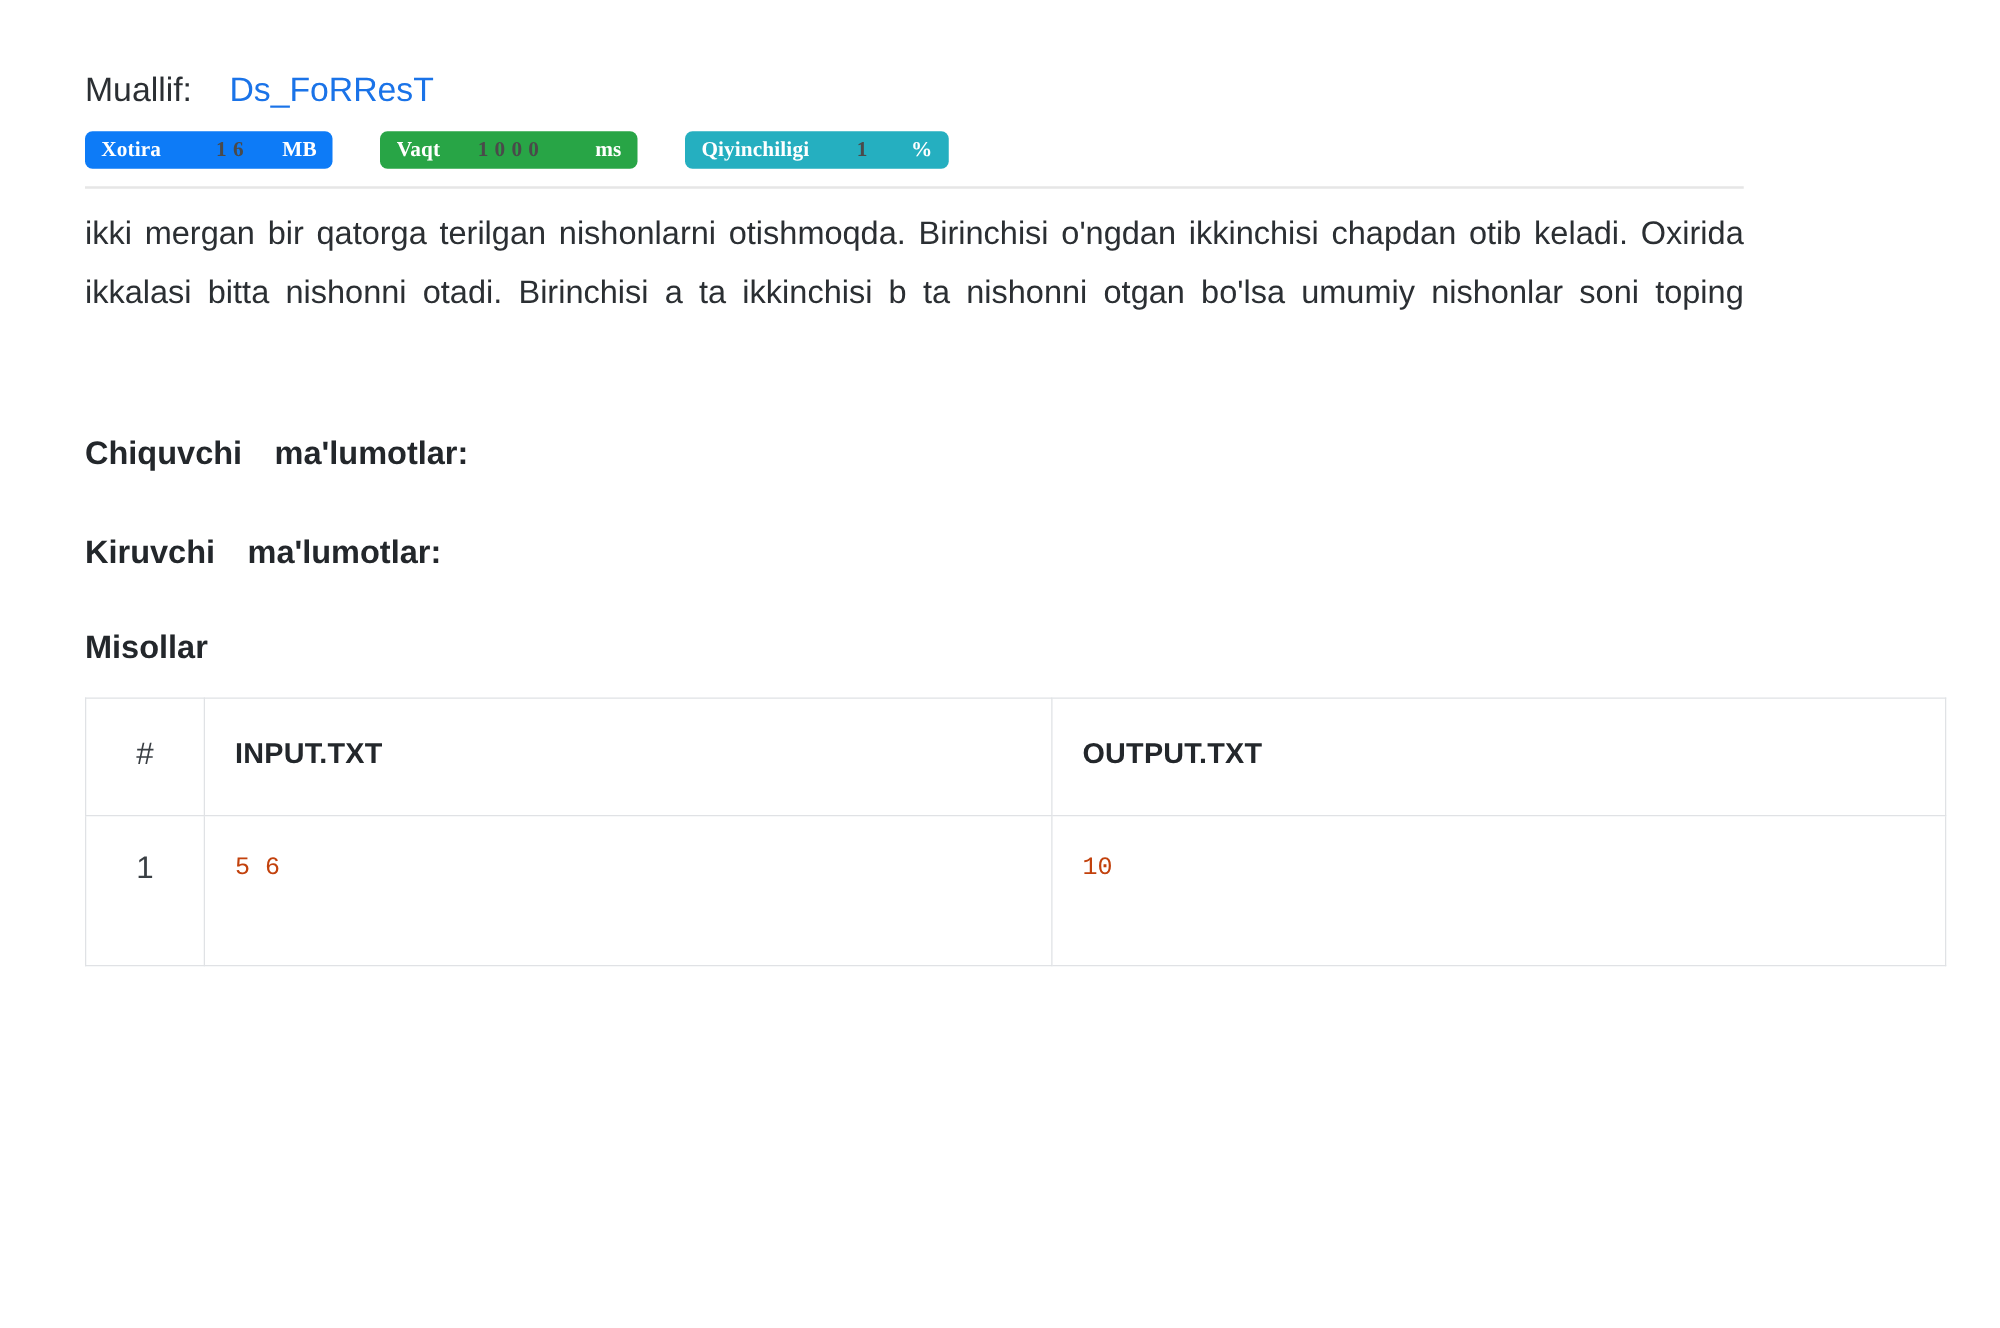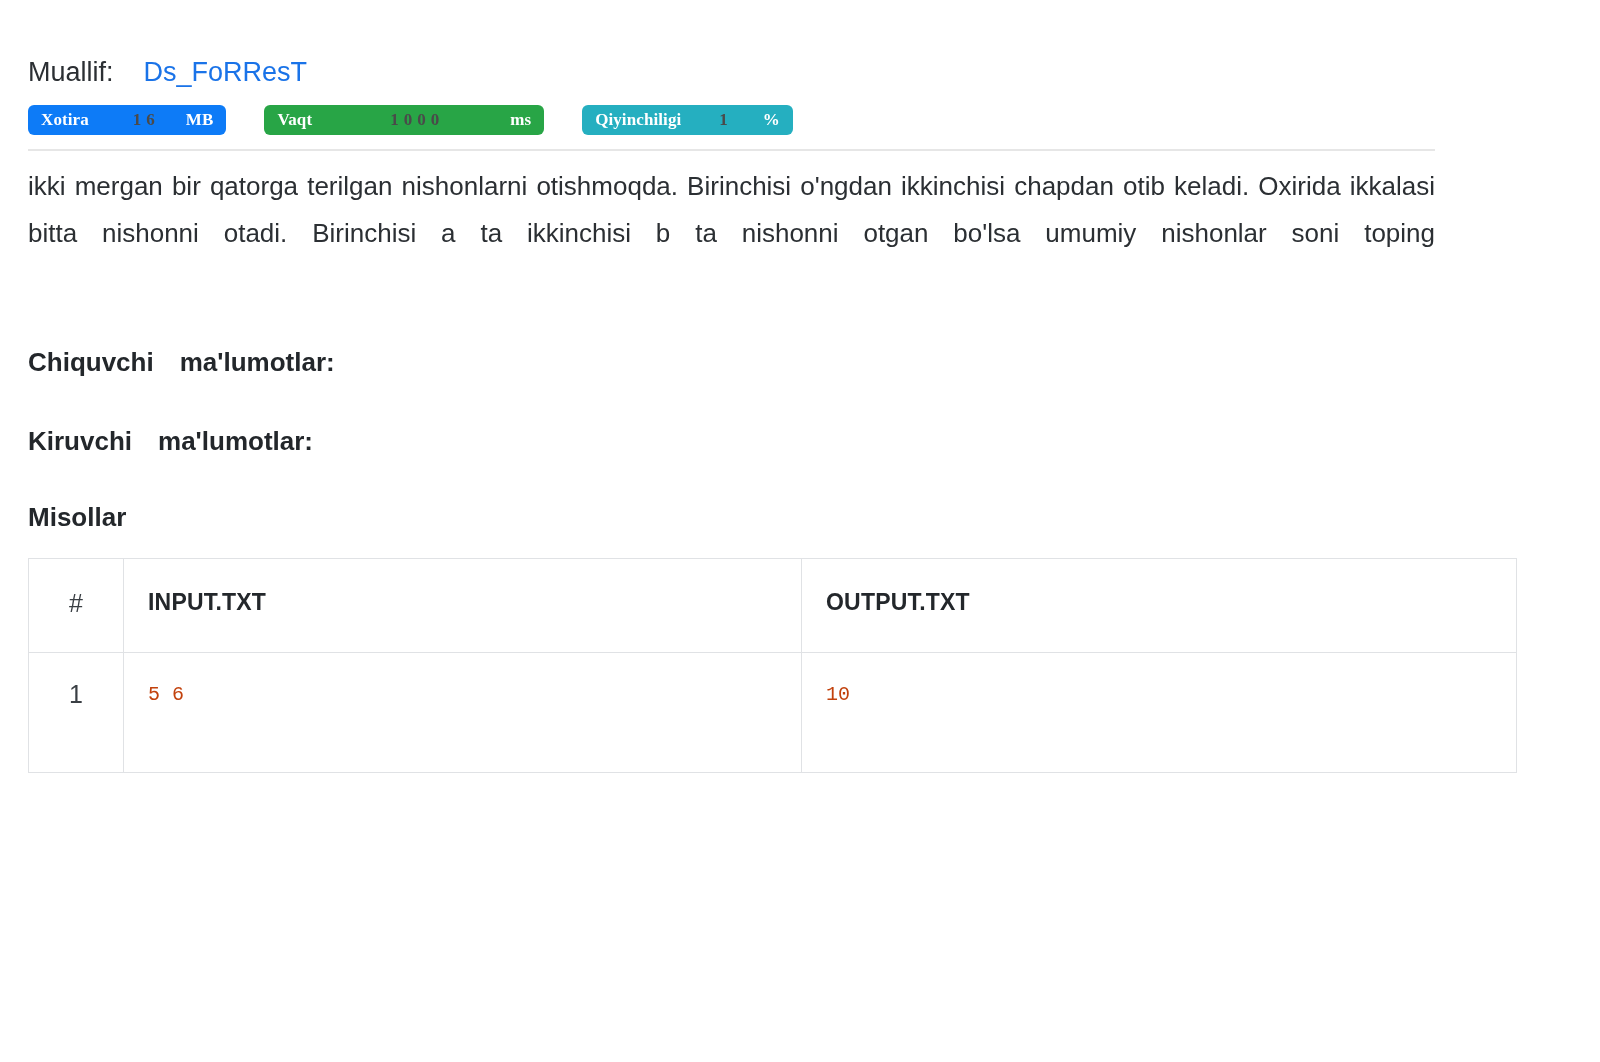--- a/index.html
+++ b/index.html
@@ -12,21 +12,21 @@
     overflow: hidden;
   }
   body {
     font-family: "Liberation Sans", "DejaVu Sans", sans-serif;
     color: #212529;
     -webkit-font-smoothing: antialiased;
   }
 
   .page {
     width: 1463px;
-    padding: 0 28px;
+    padding: 0 68px;
     border-radius: 15px;
   }
 
   
   .author-row {
     display: flex;
     align-items: baseline;
     padding-top: 56px;
     font-size: 27px;
     line-height: 1.2;
@@ -60,26 +60,26 @@
     font-weight: 700;
     color: #ffffff;
     white-space: nowrap;
     letter-spacing: 0.1px;
     font-family: Liberation Serif, serif;
   }
   .badge .b-key { color: #ffffff; }
   .badge .b-val {
     color: #4a4a4a;
     font-weight: 700;
-    margin: 0 18px 0 30px;
+    margin: 0 40px 0 30px;
     letter-spacing: 5px;
   }
   .badge .b-unit { color: #ffffff; }
   .badge.mem  { background: #0d7bf7; }
-  .badge.time { background: #28a546; gap: 48px; }
+  .badge.time { background: #28a546; }
   .badge.diff { background: #25afc0; }
   .badge.diff .b-val { margin: 0 30px 0 38px; }
   .badge.mem  .b-val { margin: 0 26px 0 44px; }
 
   hr.rule {
     border: 0;
     border-top: 2px solid #e6e6e6;
     margin: 14px 0 0 0;
   }
 

